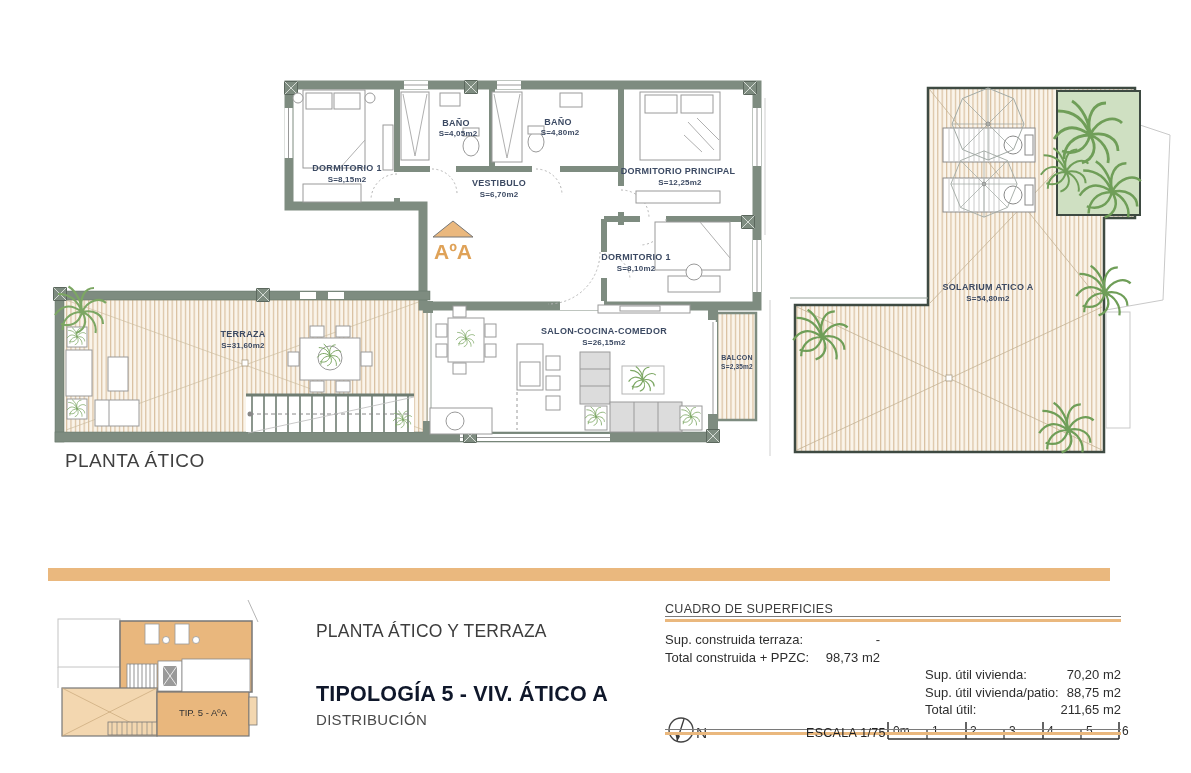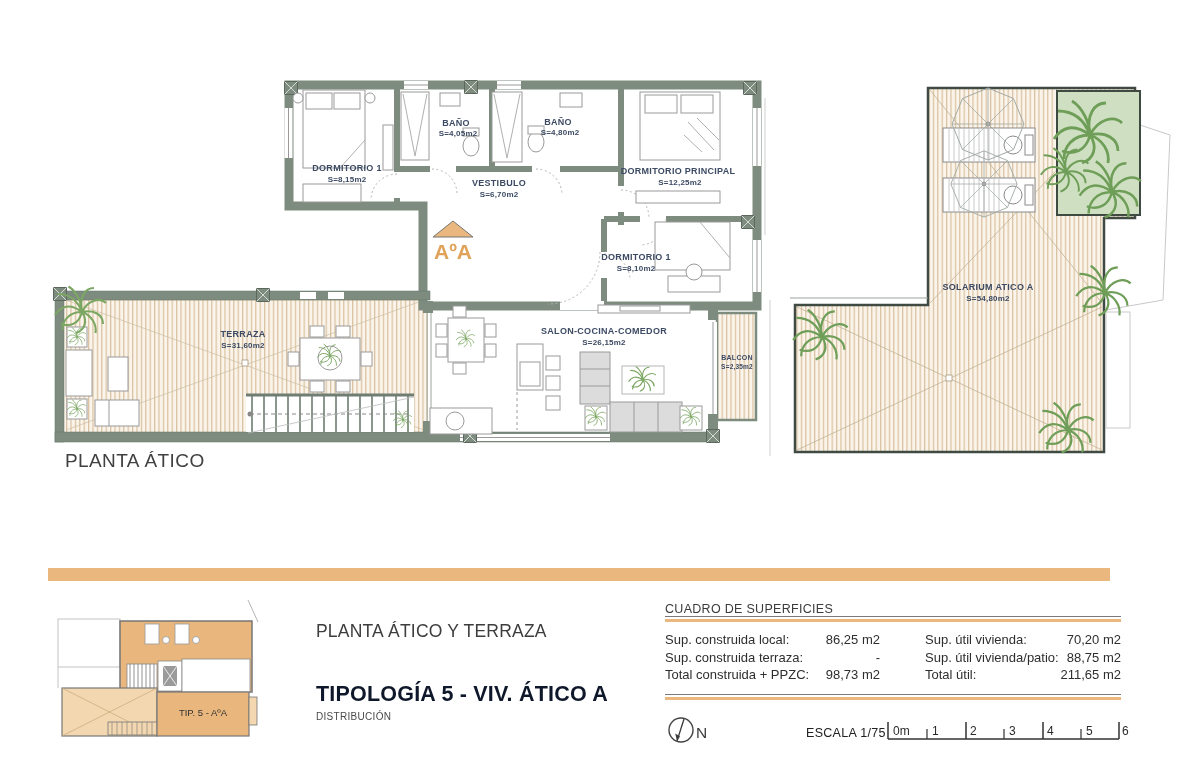--- a/index.html
+++ b/index.html
@@ -18,29 +18,29 @@
                fill:#dfa258;text-anchor:middle;}
   .thumb-label{font-family:"Liberation Sans",sans-serif;font-size:9.5px;fill:#333;text-anchor:middle;}
   .tick-label{font-family:"Liberation Sans",sans-serif;font-size:12px;fill:#2a2a2a;}
   .north-n{font-family:"Liberation Sans",sans-serif;font-size:15.5px;fill:#3a3a3a;}
 
   
   .caption{position:absolute;font-size:19px;color:#404040;letter-spacing:.4px;}
   .orange-bar{position:absolute;left:48px;top:568px;width:1062px;height:13px;background:#eab87e;}
   .title1{position:absolute;left:316px;top:621px;font-size:17.5px;color:#3d3d3d;letter-spacing:.2px;}
   .title2{position:absolute;left:316px;top:682px;font-size:21.5px;font-weight:bold;color:#0f172a;letter-spacing:.2px;}
-  .title3{position:absolute;left:316px;top:711px;font-size:10px;color:#4a4a4a;letter-spacing:.3px;}
+  .title3{position:absolute;left:316px;top:711px;font-size:15px;color:#4a4a4a;letter-spacing:.3px;}
   .surfaces{position:absolute;left:665px;top:602px;width:456px;}
   .s-heading{font-size:12.5px;color:#3b3b3b;letter-spacing:.3px;}
   .rule-dark{border-top:1px solid #7a7a7a;height:0;}
   .rule-orange{border-top:3px solid #eab87e;height:0;margin-top:2px;}
   .s-body{display:flex;padding:9px 0 10px 0;}
   .s-col{display:flex;flex-direction:column;}
   .s-col.left{width:215px;margin-right:45px;}
-  .s-col.right{width:196px;}
+  .s-col.right{width:196px;margin-top:35px;}
   .s-row{display:flex;justify-content:space-between;font-size:13px;color:#2e2e2e;line-height:17.5px;}
   .s-row .val{text-align:right;}
   .escala{position:absolute;left:806px;top:726px;font-size:12.5px;color:#222;letter-spacing:.3px;}
 </style>
 </head>
 <body>
 
 <div class="sheet">
 
 <svg class="plan-svg" viewBox="0 0 1191 773">
@@ -359,24 +359,20 @@
 <div class="title2">TIPOLOGÍA 5 - VIV. ÁTICO A</div>
 <div class="title3">DISTRIBUCIÓN</div>
 
 <div class="surfaces">
   <div class="s-heading">CUADRO DE SUPERFICIES</div>
   <div class="rule-dark"></div>
   <div class="rule-orange"></div>
   <div class="s-body">
     <div class="s-col left">
       <div class="s-row">
-        <span>Sup. construida local:</span>
-        <span class="val">86,25 m2</span>
-      </div>
-      <div class="s-row">
         <span>Sup. construida terraza:</span>
         <span class="val">-</span>
       </div>
       <div class="s-row">
         <span>Total construida + PPZC:</span>
         <span class="val">98,73 m2</span>
       </div>
     </div>
     <div class="s-col right">
       <div class="s-row">

